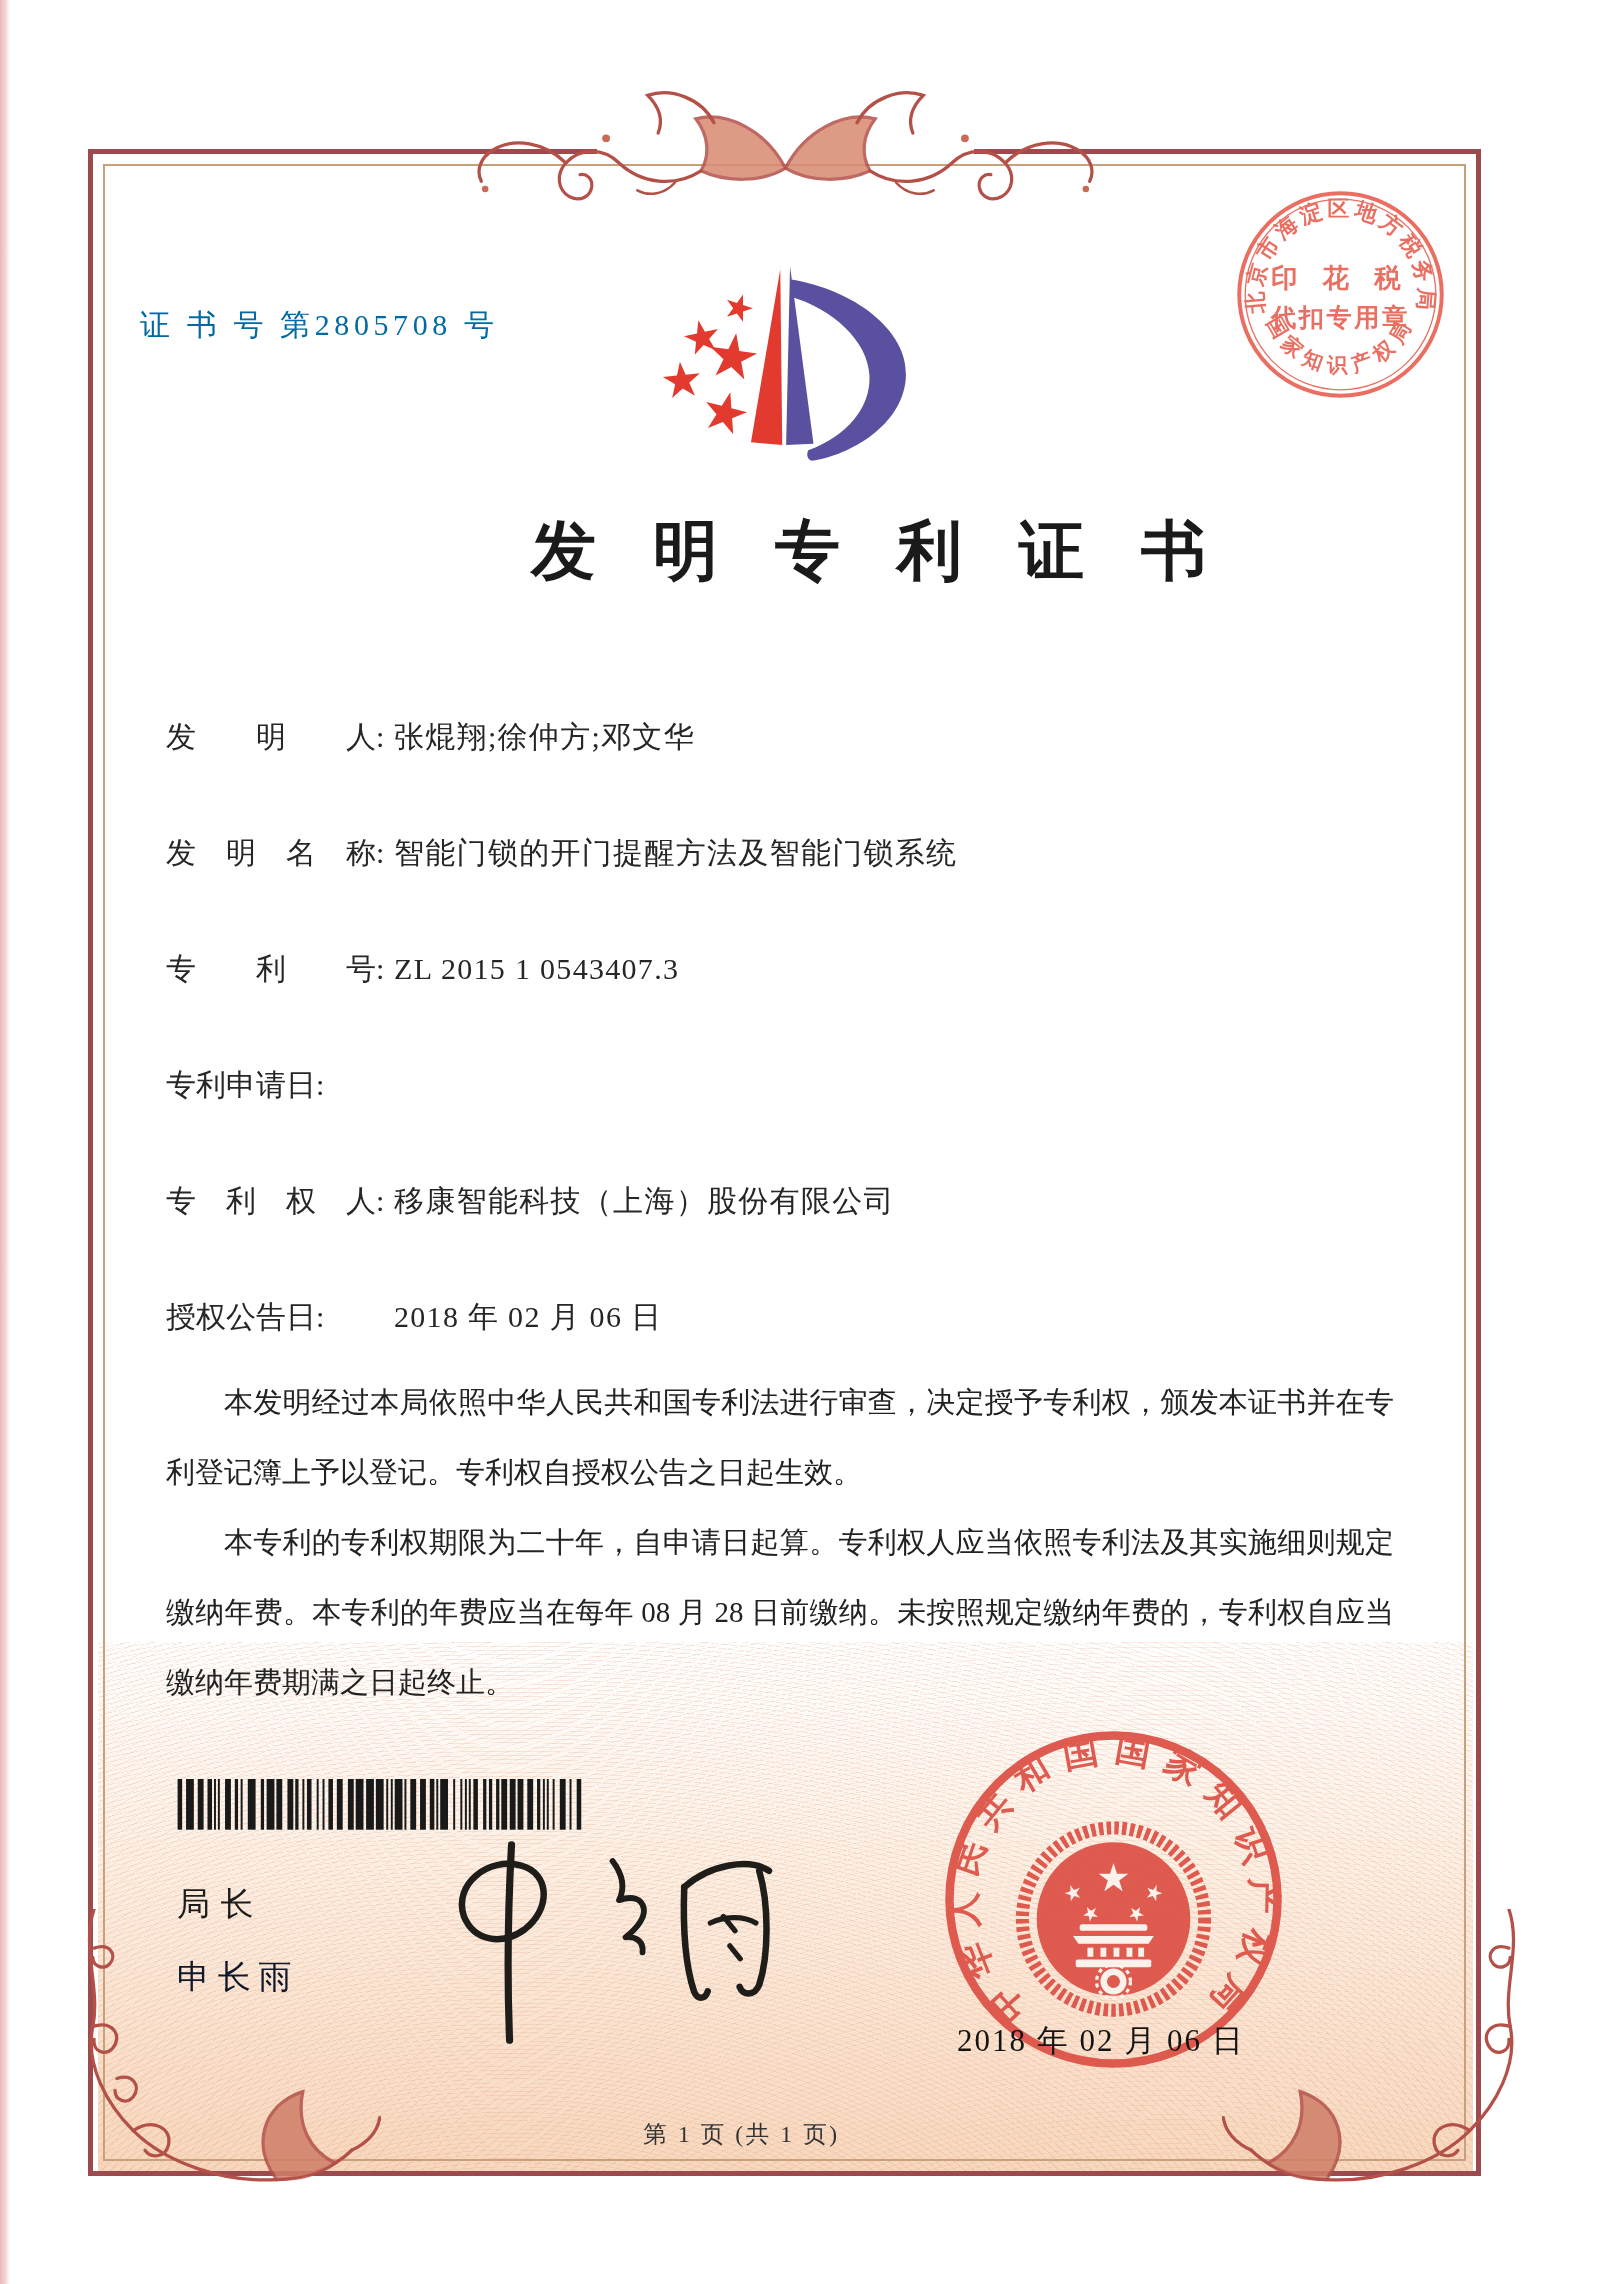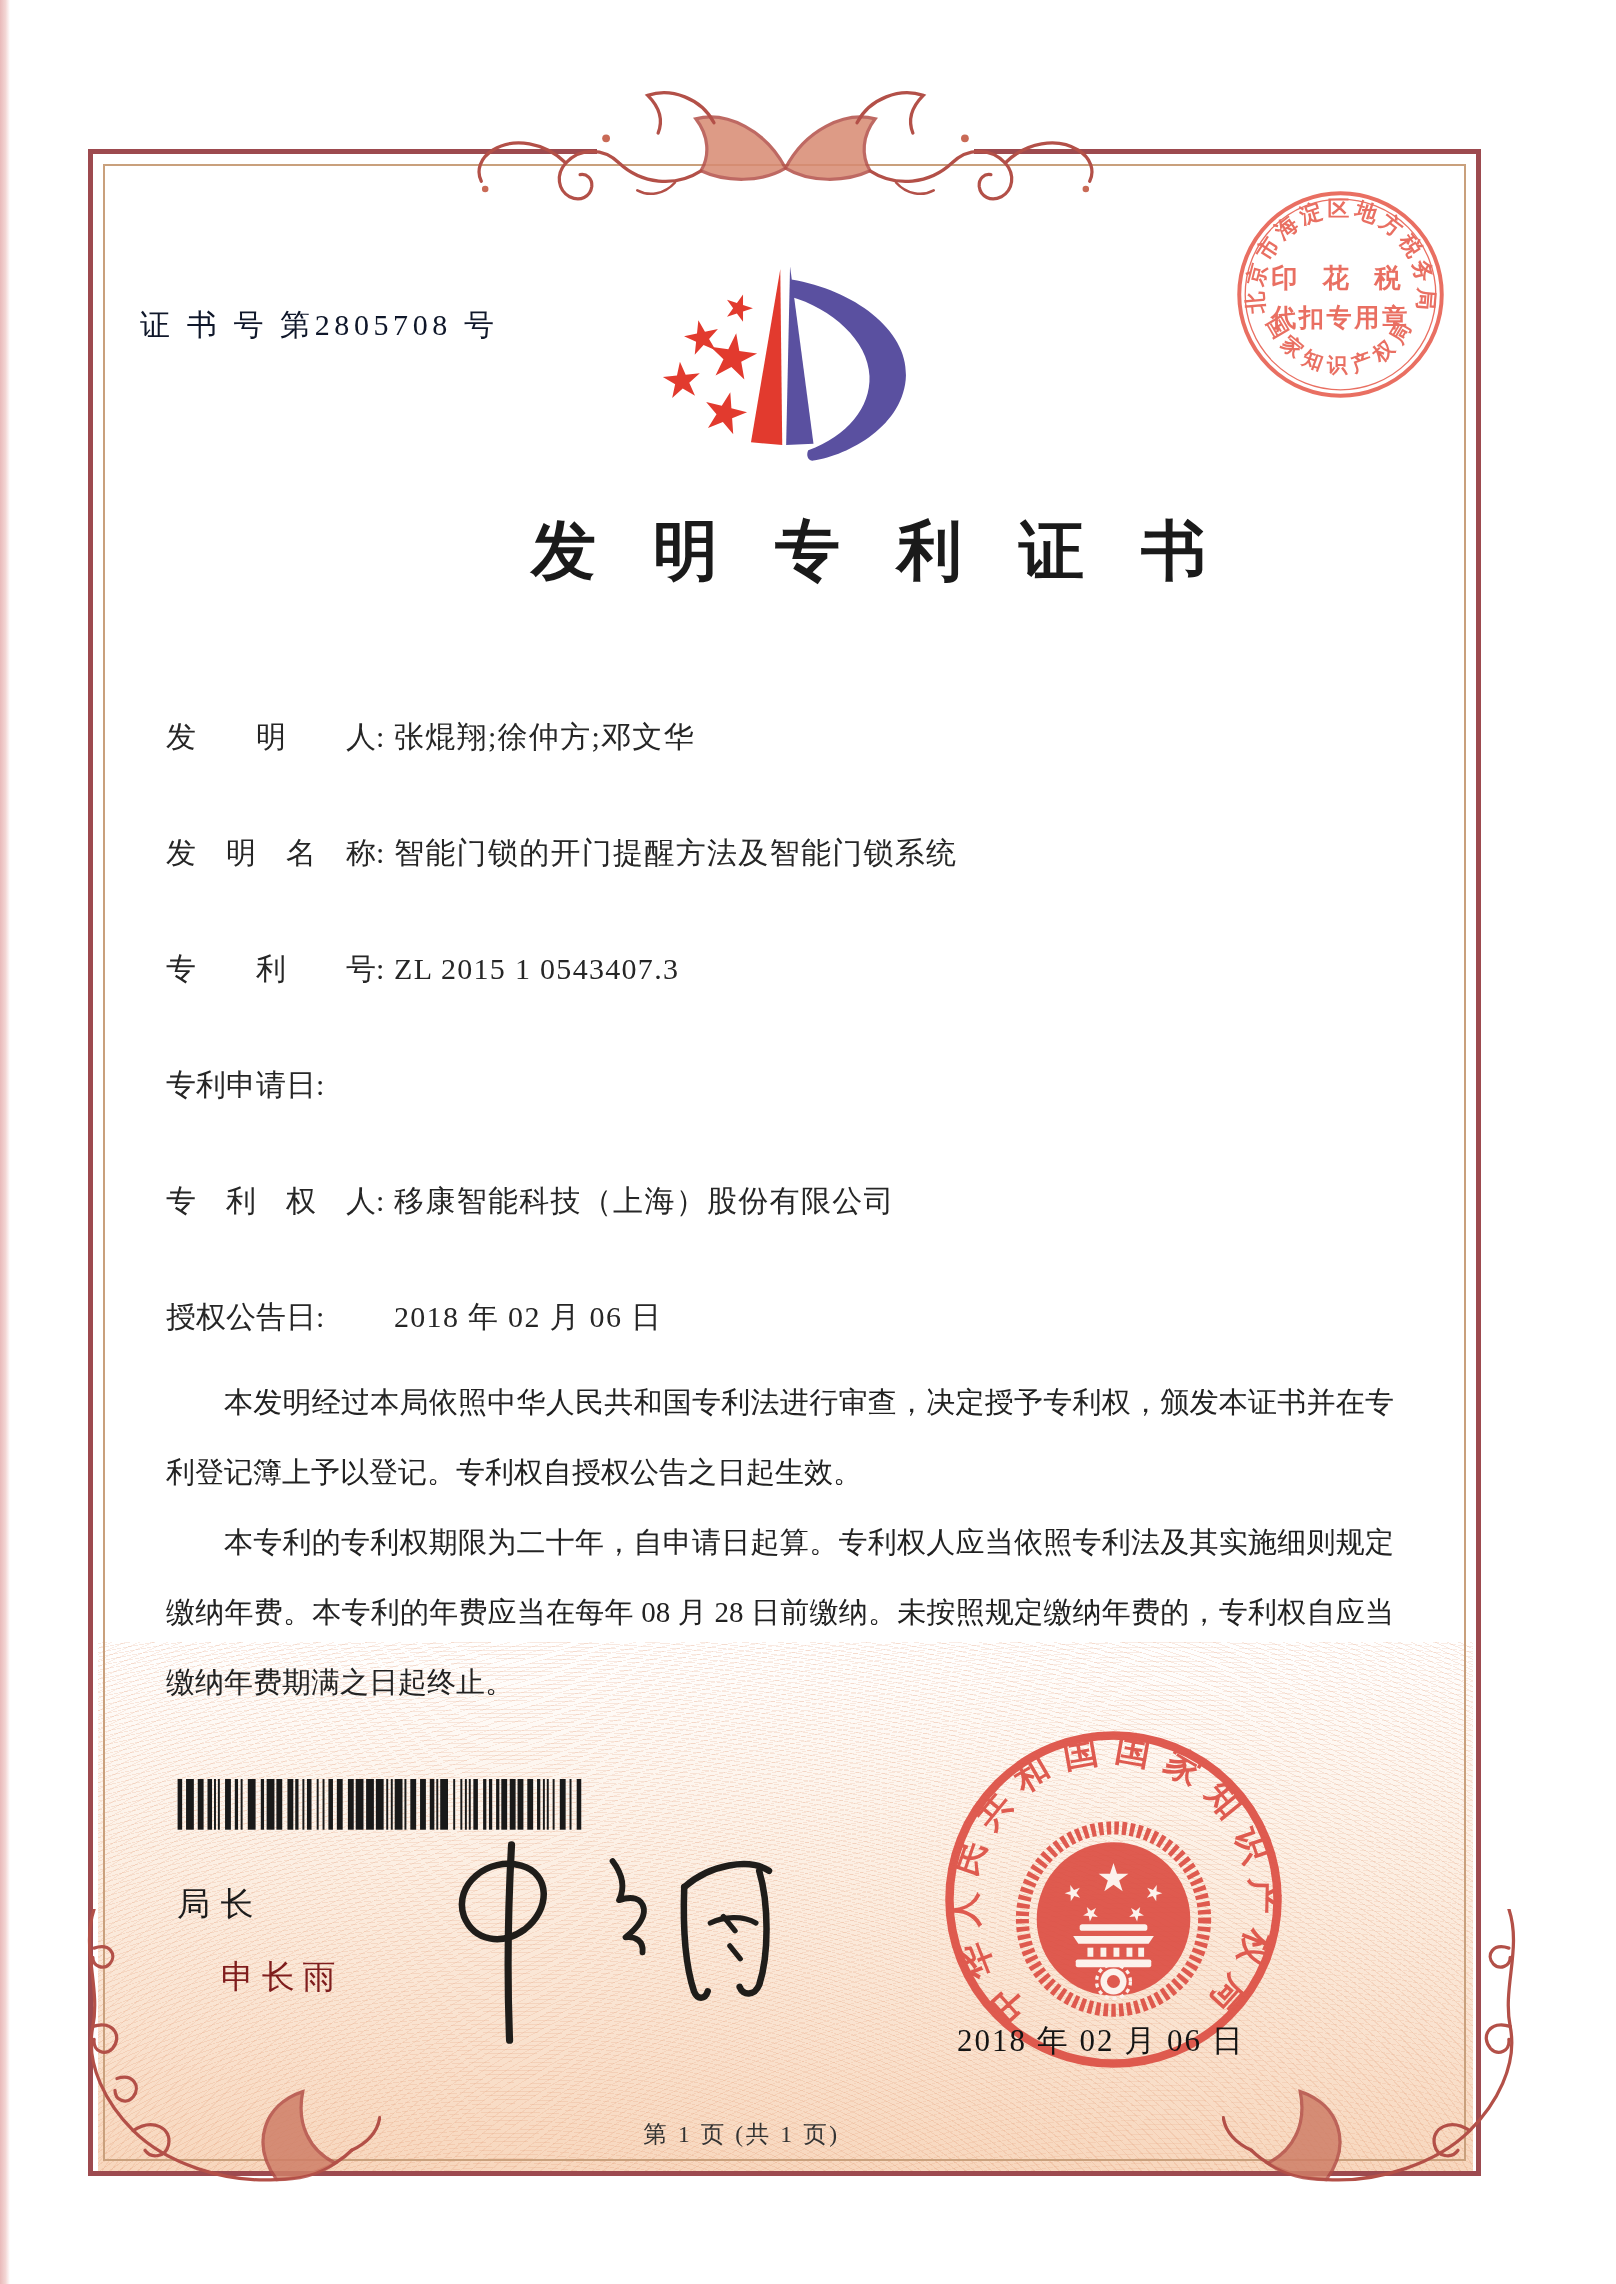--- a/index.html
+++ b/index.html
@@ -13,31 +13,31 @@
   .frame-outer{left:88px;top:149px;width:1393px;height:2027px;
     border:5.9px solid #9d4a4f;box-sizing:border-box;}
   .frame-inner{left:103px;top:164px;width:1363px;height:1997px;
     border:2px solid #c9a07c;box-sizing:border-box;}
   
   .guilloche{left:98px;top:1642px;width:1375px;height:529px;z-index:0;
     background:
       repeating-radial-gradient(782px 456px at 30% 135%, rgba(224,146,106,.20) 0 1.3px, rgba(255,255,255,0) 1.3px 7.2px),
       repeating-radial-gradient(977px 554px at 78% 145%, rgba(224,146,106,.16) 0 1.3px, rgba(255,255,255,0) 1.3px 8.5px),
       linear-gradient(180deg, rgba(251,233,216,0) 0%, rgba(249,221,196,.45) 40%, rgba(246,208,178,.85) 100%);}
-  .cert-number{left:140px;top:305px;font-size:30px;letter-spacing:4.6px;color:#0f172a;z-index:2;}
+  .cert-number{left:140px;top:305px;font-size:30px;letter-spacing:4.6px;color:#0369a1;z-index:2;}
   .title{left:88px;top:507px;width:1542px;text-align:center;font-size:65px;font-weight:700;
     letter-spacing:57px;color:#1a1a1a;z-index:2;padding-left:38px;}
   .fields{left:166px;top:717px;width:1232px;z-index:2;}
   .field-row{display:flex;align-items:baseline;font-size:30px;height:38px;margin-bottom:78px;color:#262626;}
   .field-label{width:228px;flex:0 0 228px;white-space:nowrap;}
   .field-value{flex:1;white-space:nowrap;letter-spacing:1.3px;}
   .paras{left:166px;top:1367px;width:1228px;z-index:2;}
   .paras p{margin:0;font-size:29px;line-height:70px;text-indent:2em;text-align:justify;color:#222;}
   .director-label{left:177px;top:1882px;font-size:33px;letter-spacing:10.4px;z-index:3;color:#1c1c1c;}
-  .director-name{left:177px;top:1955px;font-size:33px;letter-spacing:7.8px;z-index:3;color:#7f1d1d;margin-left:44px;}
+  .director-name{left:177px;top:1955px;font-size:33px;letter-spacing:7.8px;z-index:3;color:#0f172a;}
   .seal-date{left:957px;top:2020px;font-size:31px;letter-spacing:2px;z-index:4;color:#141414;}
   .footer{left:88px;top:2118px;width:1307px;text-align:center;font-size:23.5px;letter-spacing:2.6px;z-index:3;color:#333;}
   svg{display:block;}
   .z2{z-index:2}.z3{z-index:3}
 </style>
 </head>
 <body>
 
 <div class="abs scan-strip"></div>
 <div class="abs guilloche"></div>

